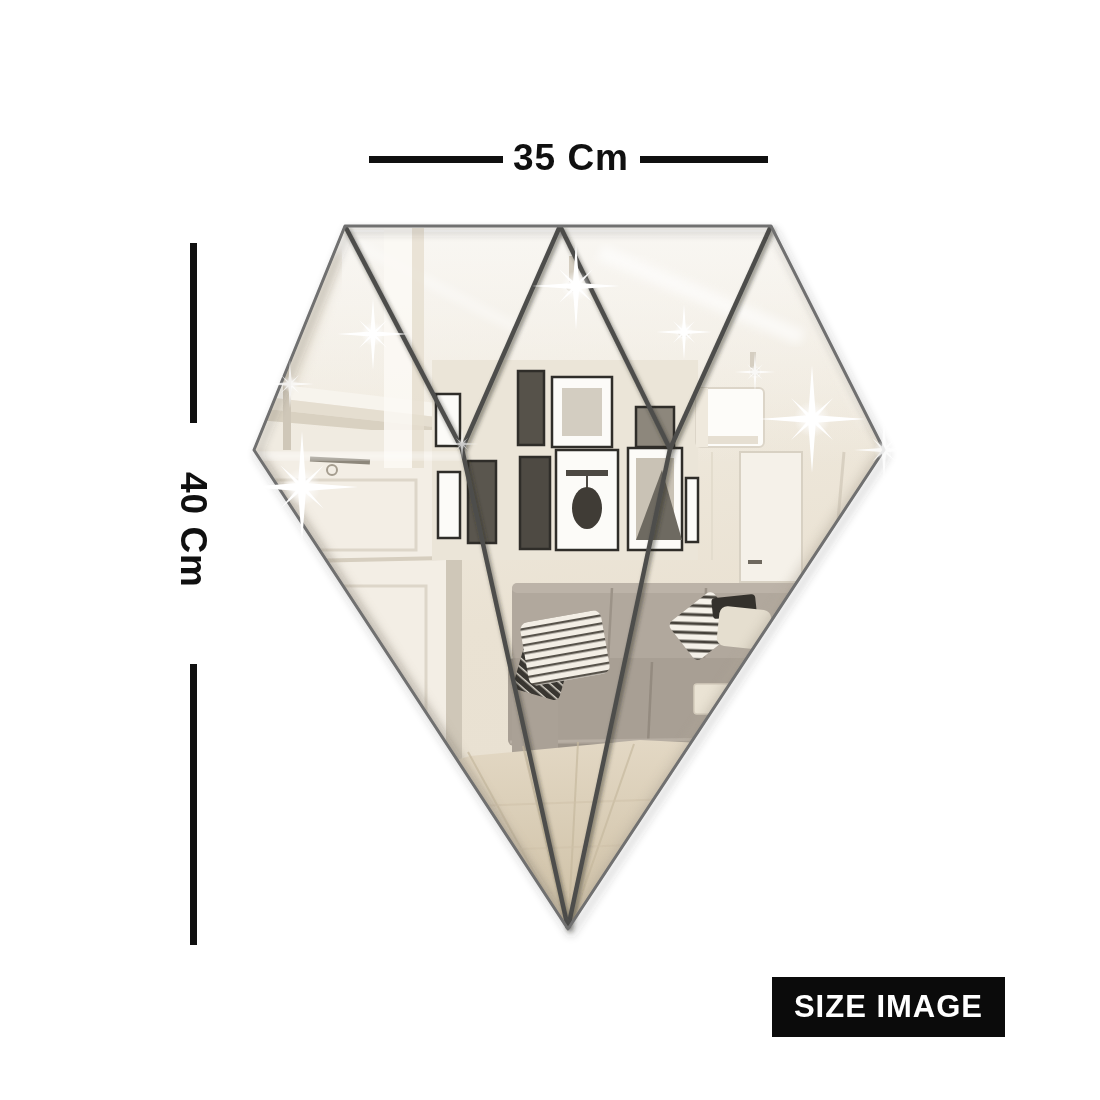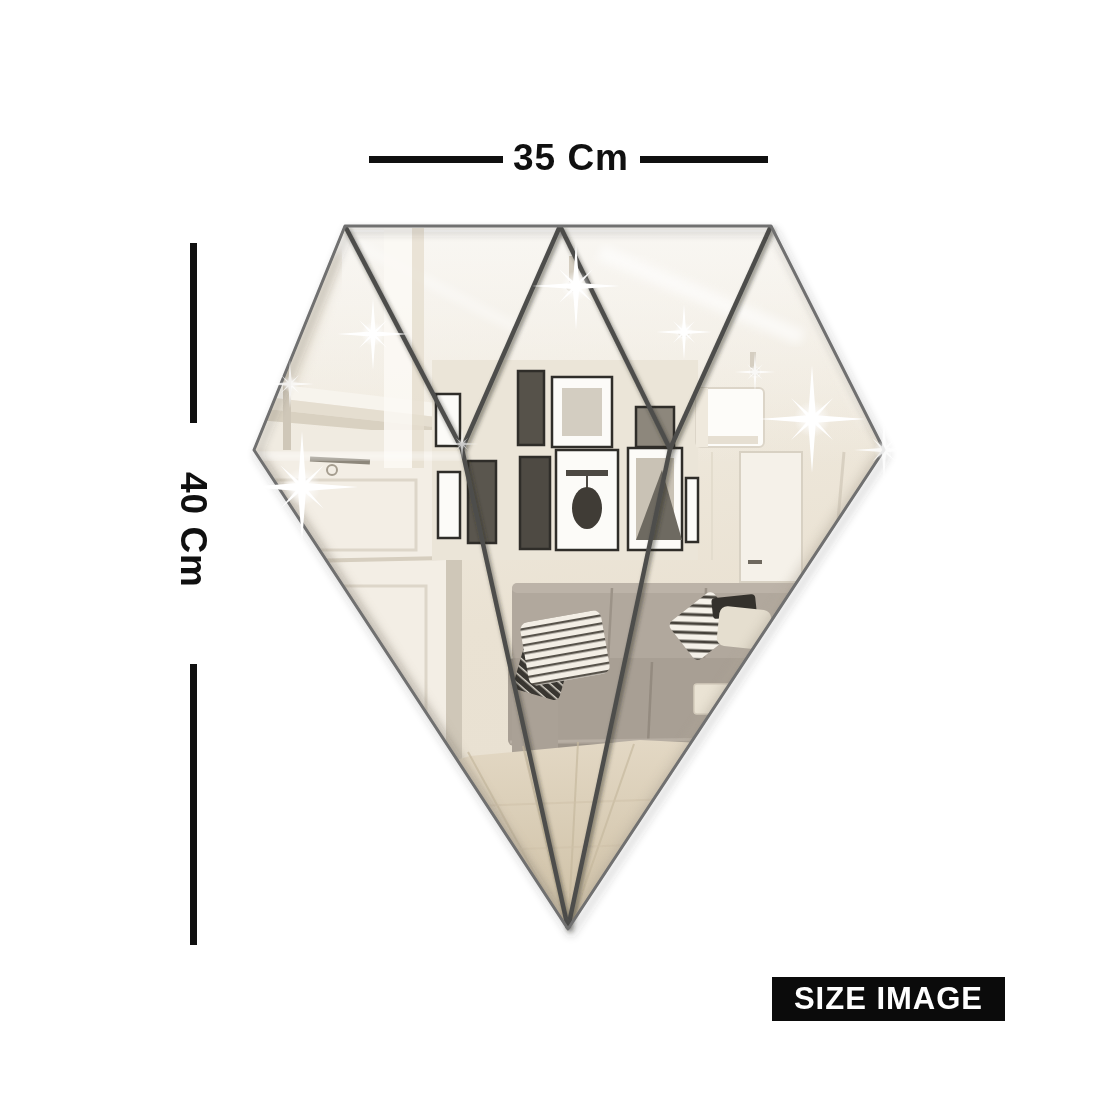--- a/index.html
+++ b/index.html
@@ -8,21 +8,21 @@
     font-family:"Liberation Sans","DejaVu Sans",sans-serif;overflow:hidden;padding-left:29px;
   }
   .dim-seg{position:absolute;background:#101010;}
   .dim-label{
     position:absolute;color:#101010;font-weight:700;font-size:37px;
     letter-spacing:1px;white-space:nowrap;
   }
   .width-label{left:501px;top:137px;width:140px;text-align:center;}
   .height-label{left:193px;top:530px;transform:translate(-50%,-50%) rotate(90deg);}
   .size-badge{
-    position:absolute;left:772px;top:977px;width:233px;height:44px;
+    position:absolute;left:772px;top:977px;width:233px;height:60px;
     background:#0b0b0b;color:#ffffff;font-weight:700;font-size:31px;
     letter-spacing:1px;display:flex;align-items:center;justify-content:center;
   }
   svg{position:absolute;left:0;top:0;}
 </style>
 </head>
 <body>
 
 <div class="canvas">
 

